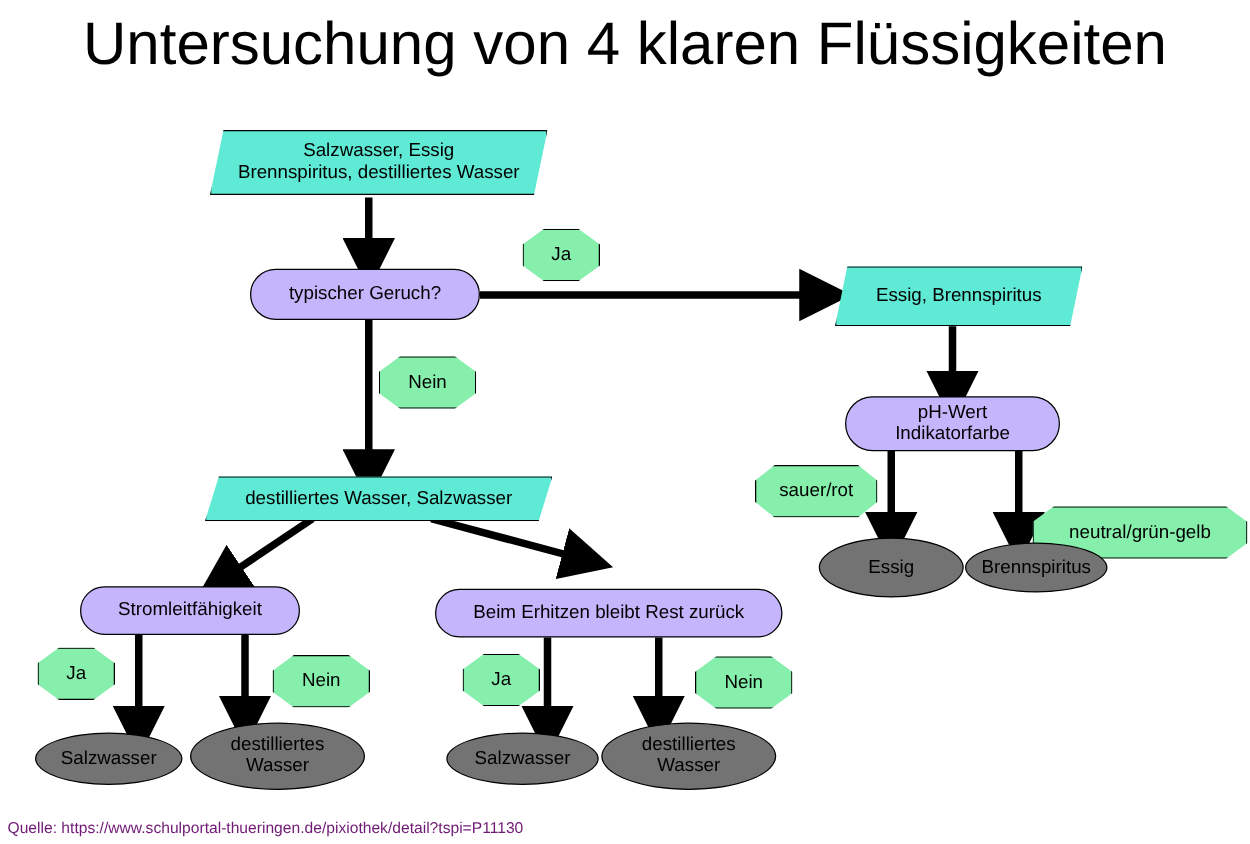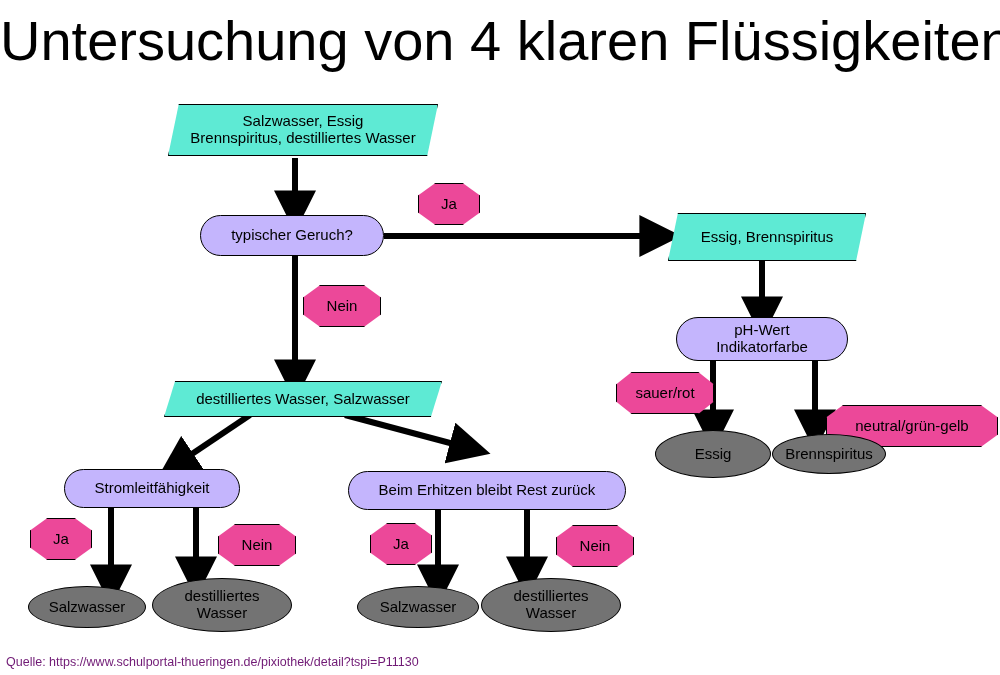--- a/index.html
+++ b/index.html
@@ -18,21 +18,21 @@
     position: relative;
     width: 1000px;
     height: 675px;
   }
   #title {
     position: absolute;
     left: 0;
     top: 8px;
     width: 1000px;
     text-align: center;
-    font-size: 56px;
+    font-size: 48px;
     font-weight: normal;
     letter-spacing: 0px;
     white-space: nowrap;
   }
   .node {
     position: absolute;
     box-sizing: border-box;
     display: flex;
     align-items: center;
     justify-content: center;
@@ -51,21 +51,21 @@
     border-radius: 22px;
     font-size: 15px;
   }
   .ellipse {
     background: #737373;
     border: 1.5px solid #000000;
     border-radius: 50%;
     font-size: 15px;
   }
   .octagon {
-    background: #ec4899;
+    background: #86efac;
     border: 1.5px solid #000000;
     font-size: 15px;
     color: #000000;
     align-items: center;
   }
   .octagon-inner {
     position: relative;
     z-index: 2;
   }
   #source {
@@ -143,21 +143,21 @@
 
   <div class="node para" style="left:668px; top:213px; width:198px; height:48px; clip-path: polygon(5% 0%, 100% 0%, 95% 100%, 0% 100%); text-align: right;">
     <span>Essig, Brennspiritus</span>
   </div>
 
   <div class="node rounded" style="left:676px; top:317px; width:172px; height:44px; flex-direction:column;">
     <span>pH-Wert</span>
     <span>Indikatorfarbe</span>
   </div>
 
-  <div class="node octagon" style="left:604px; top:372px; width:98px; height:42px; clip-path: polygon(16% 0%, 84% 0%, 100% 30%, 100% 70%, 84% 100%, 16% 100%, 0% 70%, 0% 30%); margin-left: 12px;">
+  <div class="node octagon" style="left:604px; top:372px; width:98px; height:42px; clip-path: polygon(16% 0%, 84% 0%, 100% 30%, 100% 70%, 84% 100%, 16% 100%, 0% 70%, 0% 30%);">
     <span class="octagon-inner">sauer/rot</span>
   </div>
 
   <div class="node octagon" style="left:826px; top:372px; width:172px; height:42px; clip-path: polygon(10% 0%, 90% 0%, 100% 30%, 100% 70%, 90% 100%, 10% 100%, 0% 70%, 0% 30%); margin-top: 33px;">
     <span class="octagon-inner">neutral/grün-gelb</span>
   </div>
 
   <div class="node ellipse" style="left:655px; top:430px; width:116px; height:48px;">
     <span>Essig</span>
   </div>

